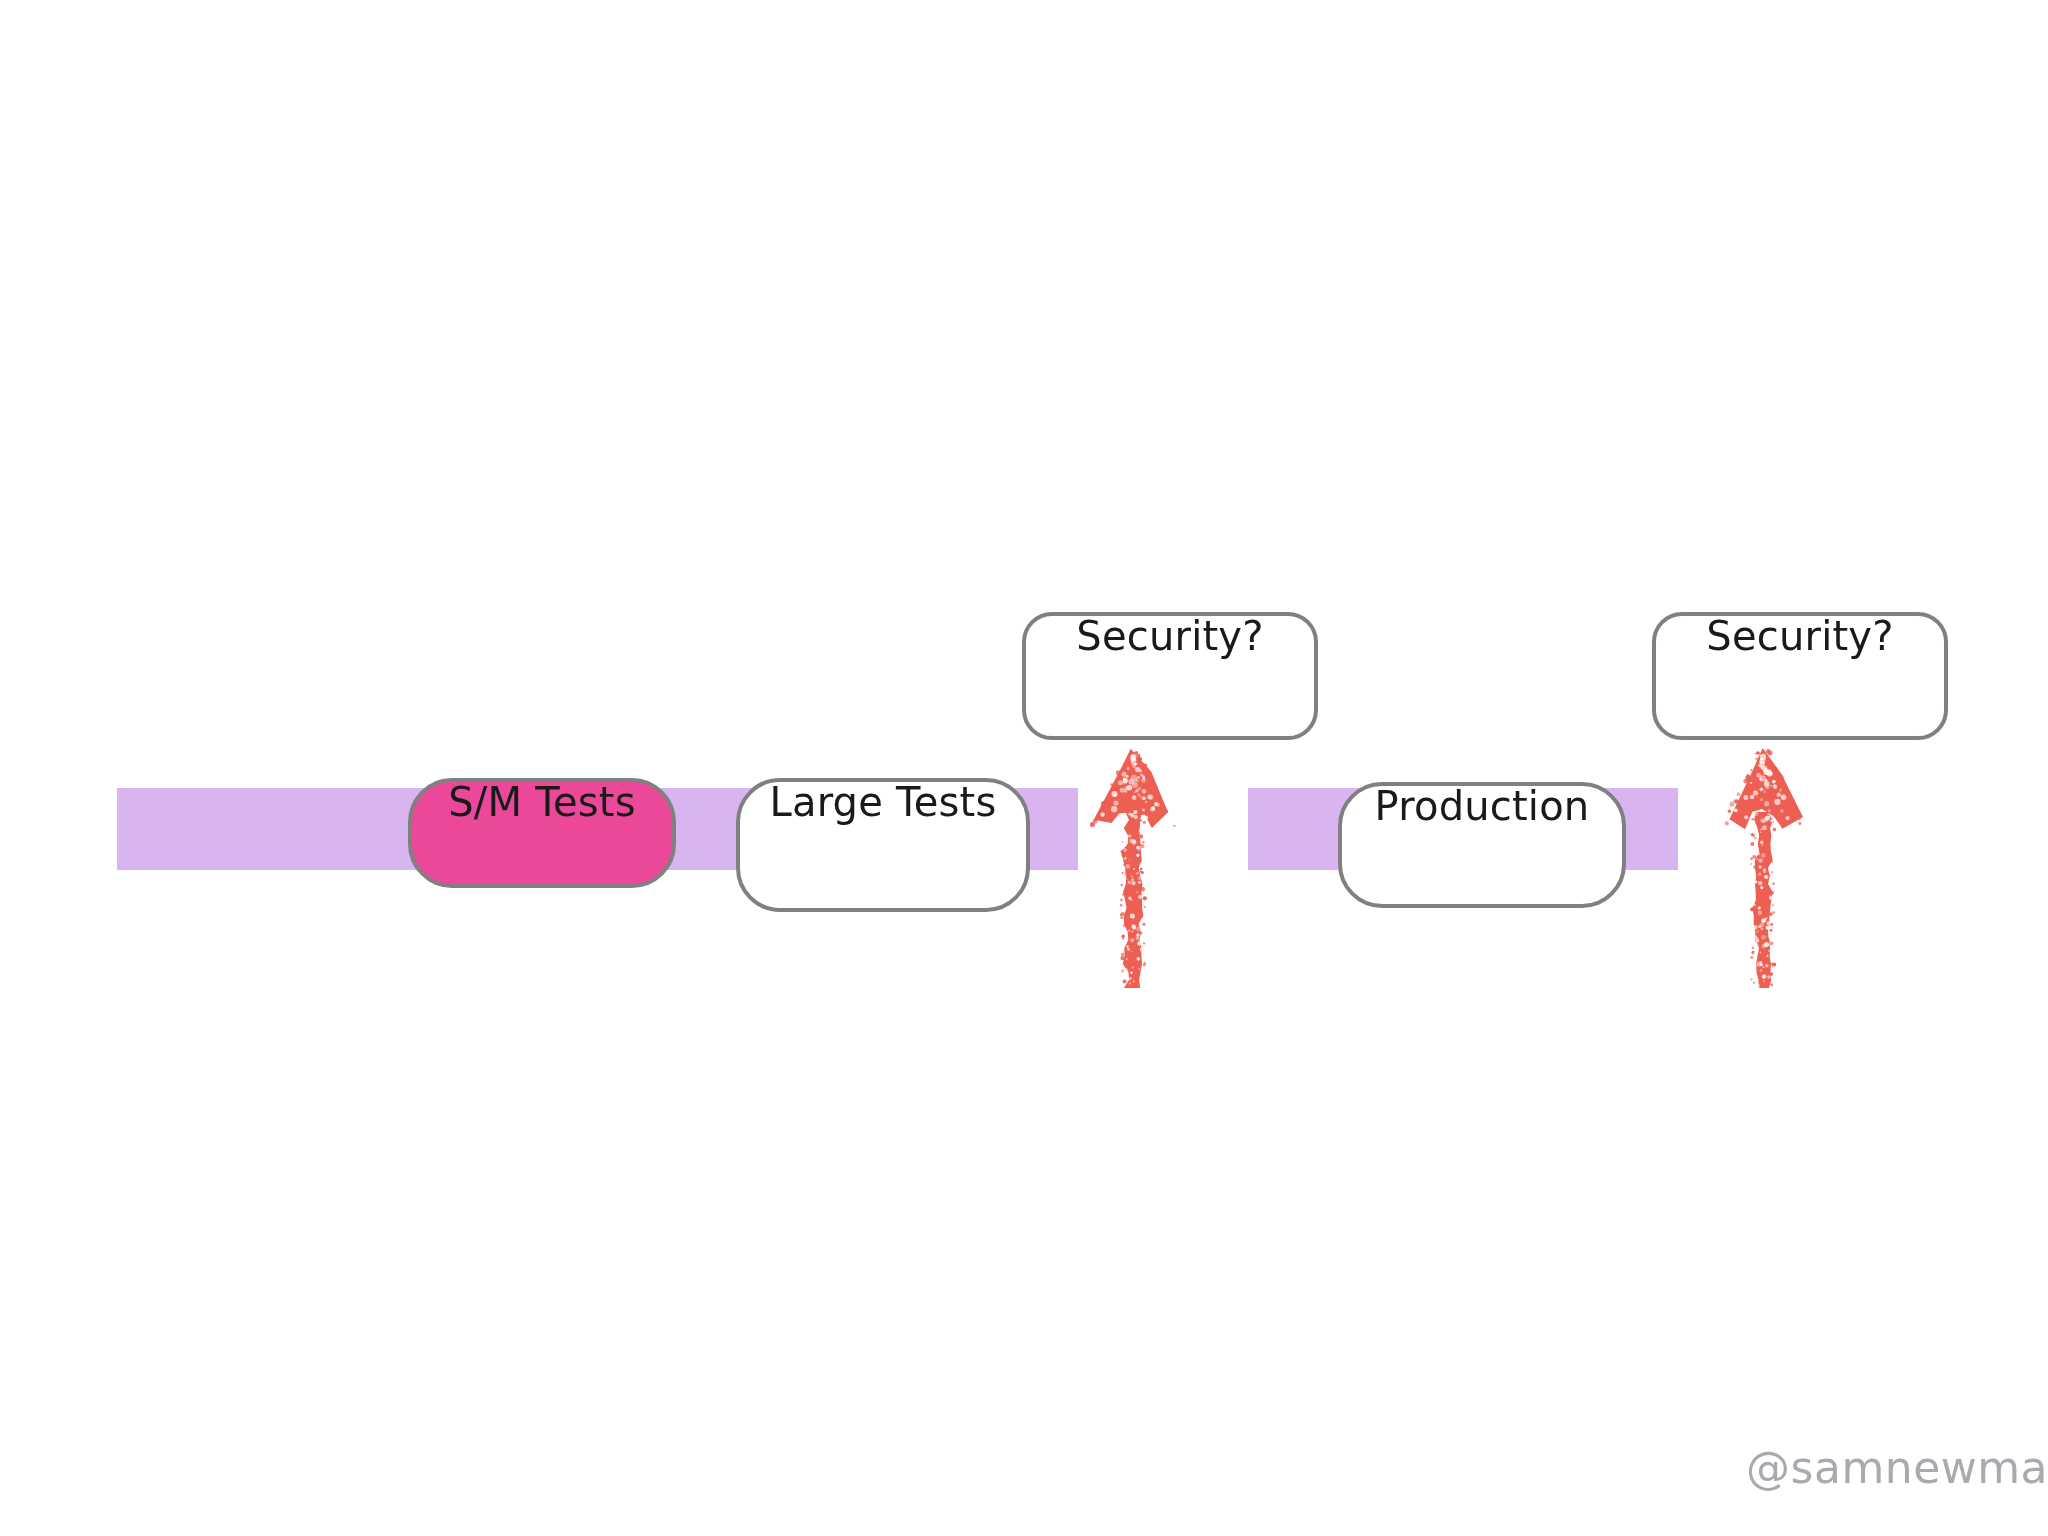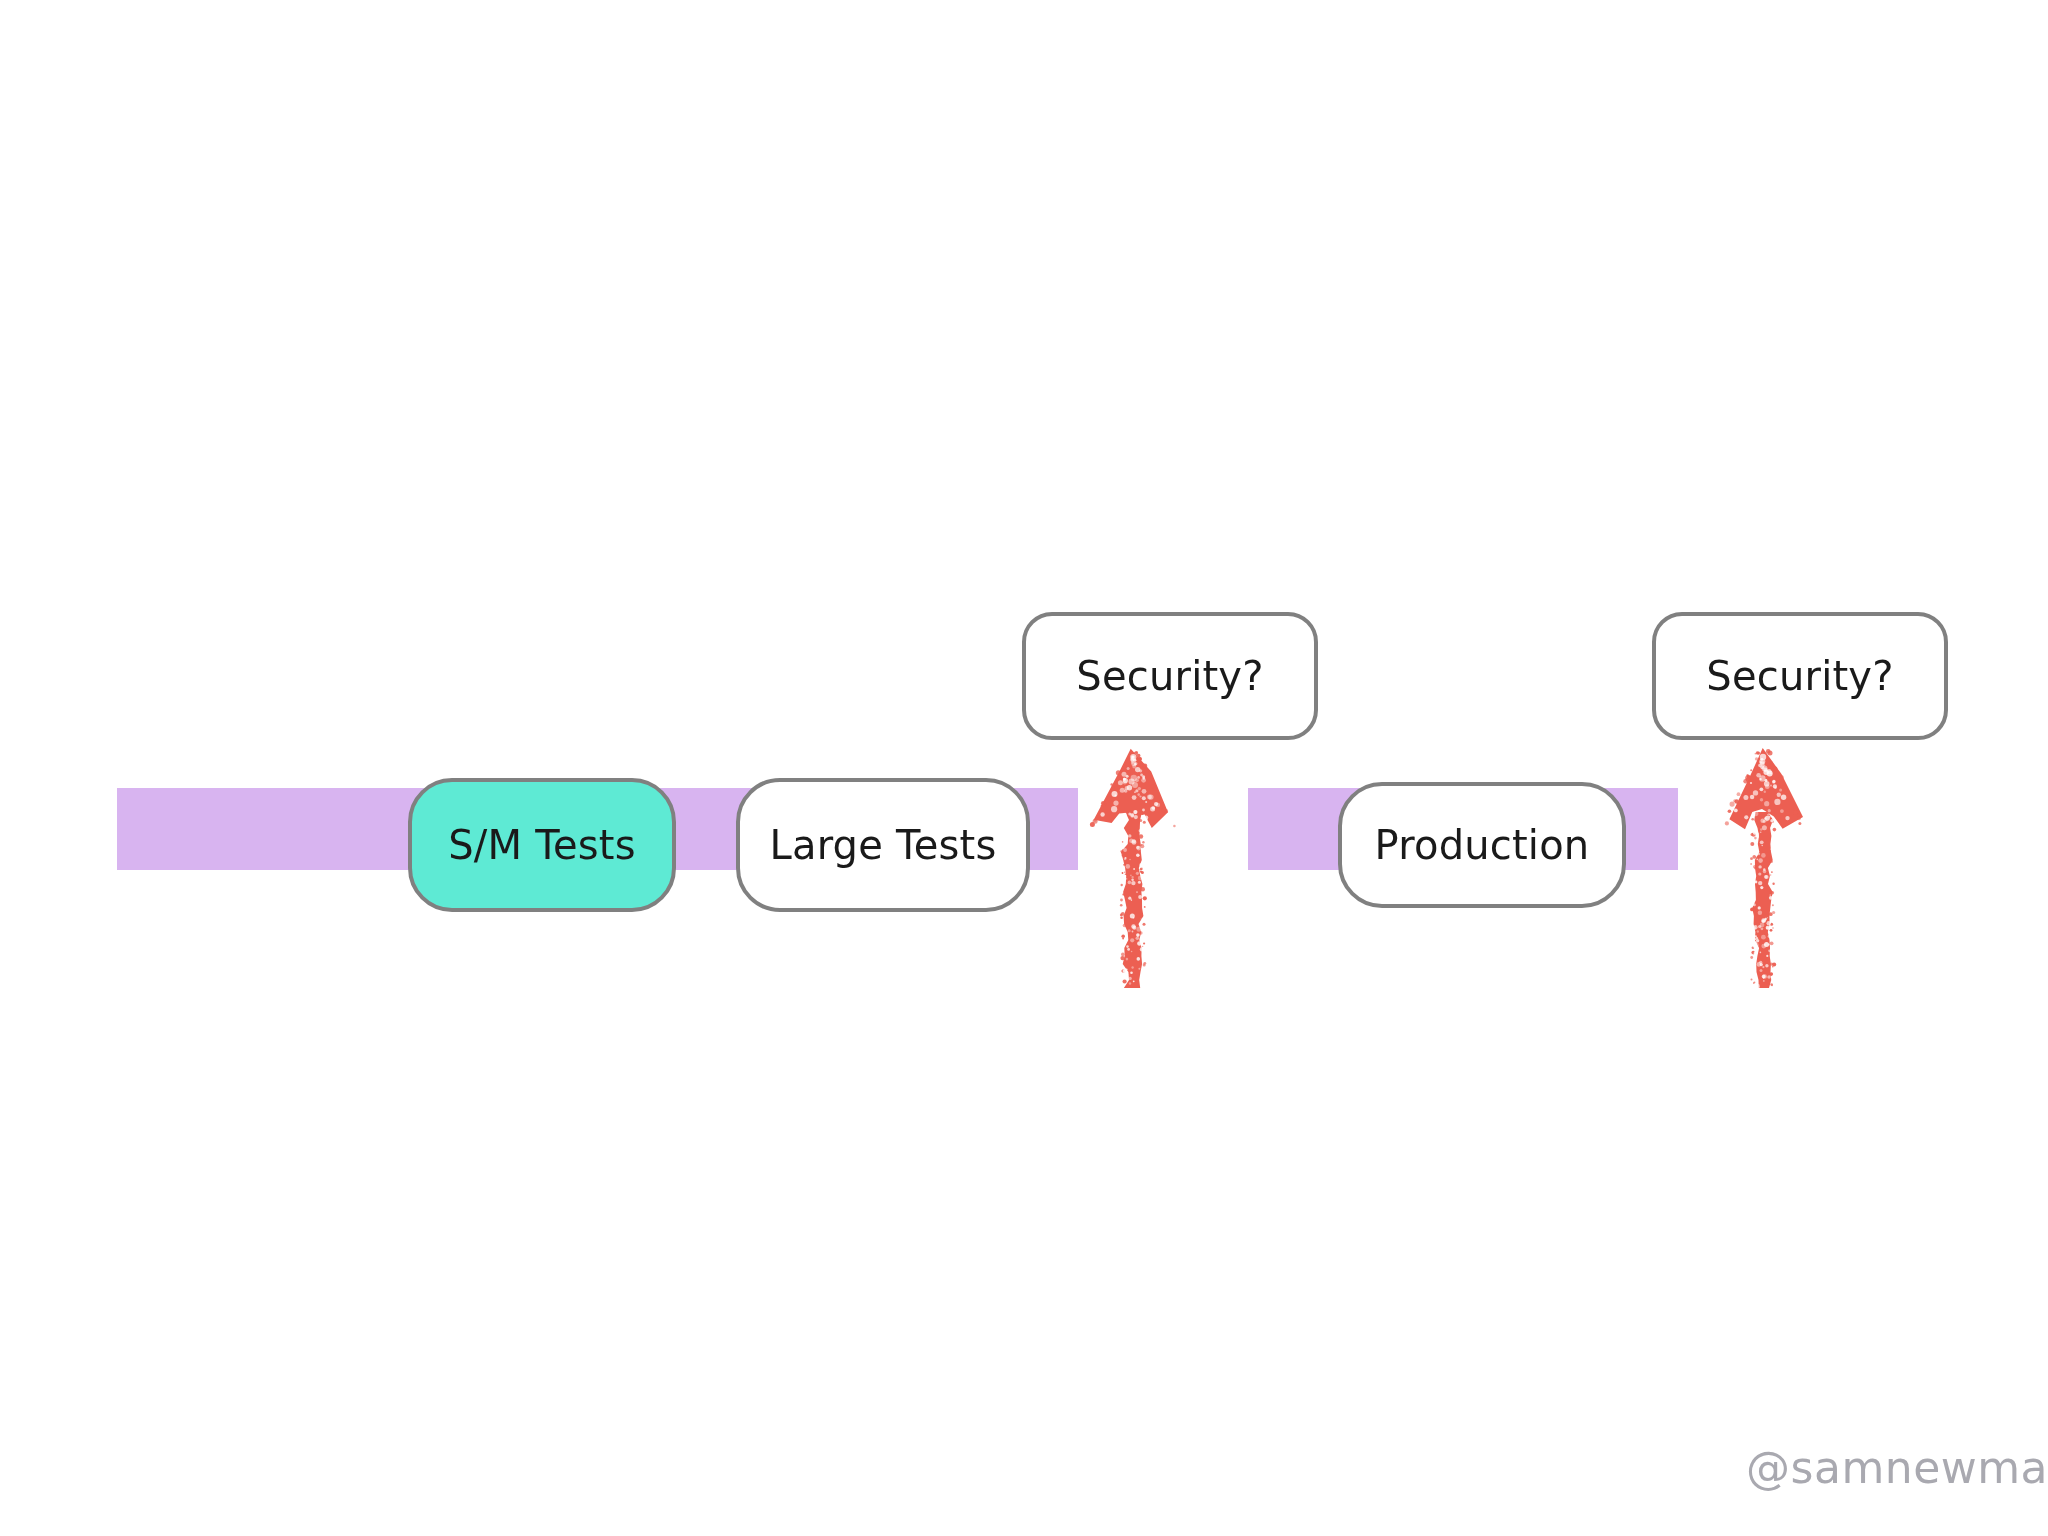--- a/index.html
+++ b/index.html
@@ -25,21 +25,21 @@
     position: absolute;
     background: #d8b4f0;
   }
 
   
   .node {
     position: absolute;
     background: #ffffff;
     border: 4px solid #808080;
     display: flex;
-    align-items: center;
+    align-items: flex-start;
     justify-content: center;
   }
 
   .node-label {
     font-family: "DejaVu Sans", sans-serif;
     font-weight: 400;
     font-size: 40px;
     color: #1a1a1a;
     letter-spacing: 0.2px;
     white-space: nowrap;
@@ -73,21 +73,21 @@
 </style>
 </head>
 <body>
 
 <div id="stage">
 
   <div class="band" id="band-main" style="left: 117px; top: 788px; width: 961px; height: 82px; background: rgb(216, 180, 240);"></div>
   <div class="band" id="band-prod" style="left: 1248px; top: 788px; width: 430px; height: 82px; background: rgb(216, 180, 240);"></div>
 
 
-  <div class="node stage-node wide" id="node-sm" style="left: 408px; top: 778px; width: 268px; height: 134px; border-color: rgb(128, 128, 128); background: #5eead4;">
+  <div class="node stage-node wide" id="node-sm" style="left: 408px; top: 778px; width: 268px; height: 110px; border-color: rgb(128, 128, 128); background: #ec4899;">
     <span class="node-label" style="color: rgb(26, 26, 26);">S/M Tests</span>
   </div>
 
   <div class="node stage-node wide" id="node-prod" style="left: 1338px; top: 782px; width: 288px; height: 126px; border-color: rgb(128, 128, 128); background: rgb(255, 255, 255);">
     <span class="node-label" style="color: rgb(26, 26, 26);">Production</span>
   </div>
 
   <div class="node stage-node wide" id="node-large" style="left: 736px; top: 778px; width: 294px; height: 134px; border-color: rgb(128, 128, 128); background: rgb(255, 255, 255);">
     <span class="node-label" style="color: rgb(26, 26, 26);">Large Tests</span>
   </div>

